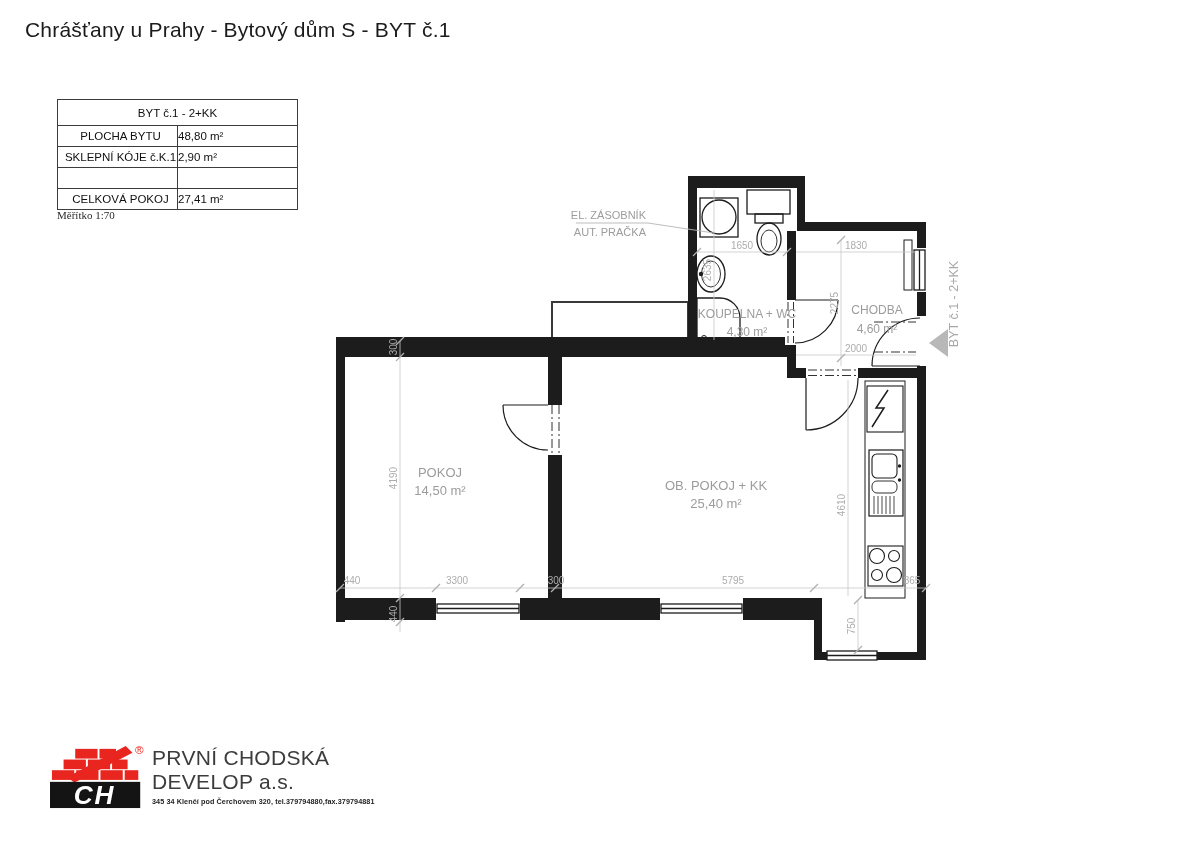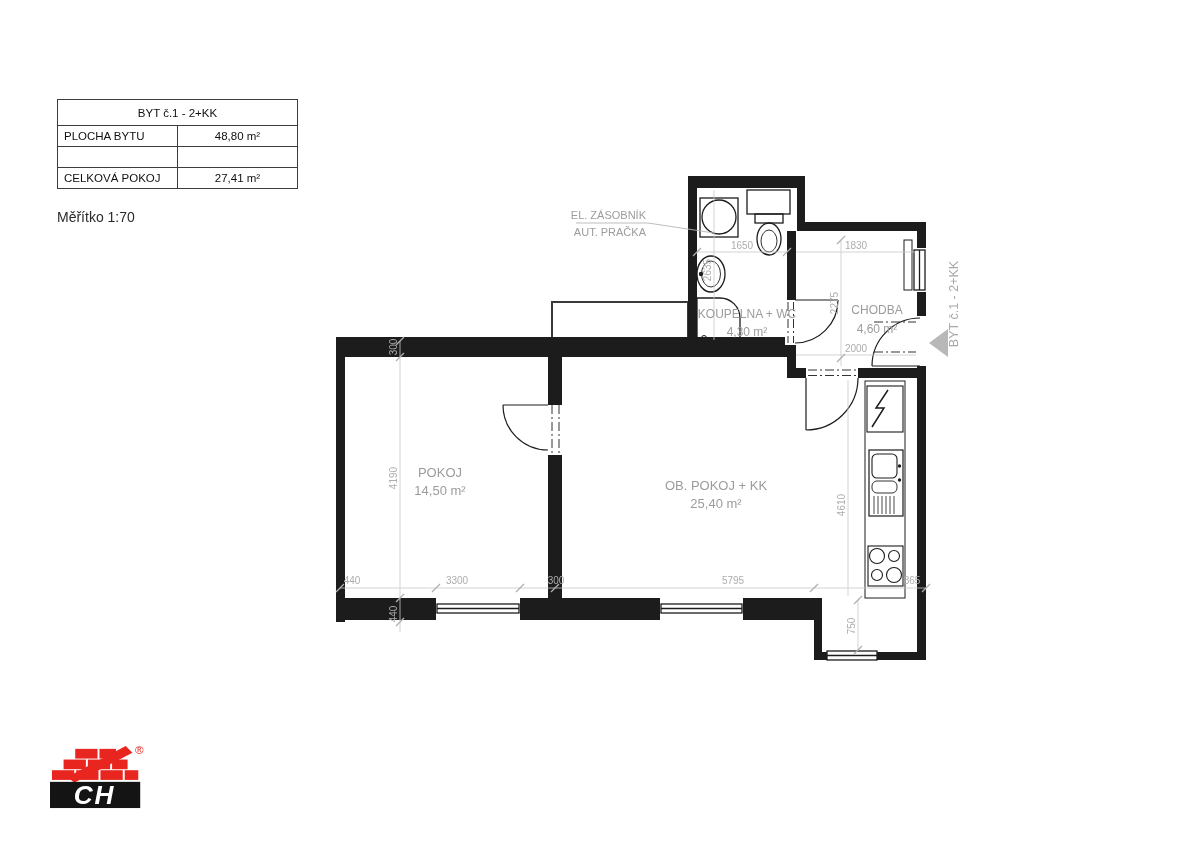--- a/index.html
+++ b/index.html
@@ -3,46 +3,51 @@
 <meta charset="utf-8">
 <style>
   html,body{margin:0;padding:0;background:#fff;}
   .page{position:relative;width:1200px;height:848px;background:#fff;
         font-family:"Liberation Sans",sans-serif;overflow:hidden;}
   .title{position:absolute;left:25px;top:18px;font-size:21px;color:#1b1b1b;
          font-weight:400;letter-spacing:0.2px;}
   table.info{position:absolute;left:57px;top:99px;border-collapse:collapse;
              width:241px;table-layout:fixed;}
   table.info td{border:1px solid #3c3c3c;font-size:11.5px;color:#101010;
-                padding:0 0 0 6px;height:20px;white-space:nowrap;overflow:hidden;}
+                padding:0 0 0 6px;height:20px;white-space:nowrap;overflow:hidden;text-align:center;}
   table.info td.hdr{text-align:center;height:25px;padding:0;}
-  table.info td.val{text-align:center;padding:0;width:107px;}
+  table.info td.val{text-align:left;padding:0;width:107px;}
   table.info td.lbl{width:132px;}
-  .scale-note{position:absolute;left:57px;top:209px;font-size:14px;color:#2a2a2a;}
+  .scale-note{position:absolute;left:57px;top:209px;font-size:11px;color:#2a2a2a;font-family:Liberation Serif, serif;}
   .plan{position:absolute;left:330px;top:160px;}
   .footer-logo{position:absolute;left:50px;top:742px;}
   .company{position:absolute;left:152px;top:746px;color:#3c3c3c;}
   .company .l1,.company .l2{font-size:21px;line-height:24px;letter-spacing:0.3px;}
   .company .addr{font-size:7.2px;font-weight:700;color:#1d1d1d;margin-top:3px;
                  letter-spacing:0.1px;}
 </style>
 </head>
 <body>
 
 <div class="page">
 
+  <div class="title">Chrášťany u Prahy - Bytový dům S - BYT č.1</div>
 
   <table class="info">
     <tbody>
         <tr>
           <td class="hdr" colspan="2">BYT č.1 - 2+KK</td>
         </tr>
     <tr>
       <td class="lbl">PLOCHA BYTU</td>
       <td class="val">48,80 m²</td>
+        </tr>
+    <tr>
+      <td class="lbl">SKLEPNÍ KÓJE č.K.1</td>
+      <td class="val">2,90 m²</td>
         </tr>
     <tr>
       <td class="lbl"></td>
       <td class="val"></td>
         </tr>
     <tr>
       <td class="lbl">CELKOVÁ POKOJ</td>
       <td class="val">27,41 m²</td>
         </tr>
   </tbody>
@@ -266,14 +271,19 @@
         <rect x="64" y="18" width="16" height="10"></rect>
         <rect x="26" y="7" width="23" height="10"></rect>
           <rect x="51" y="7" width="17" height="10"></rect>
         <polygon points="18,36 78,4 85,11 25,42"></polygon>
       </g>
       <text x="92" y="12" fill="#e8251f" font-size="12" text-anchor="middle">®</text>
       <rect x="0" y="41" width="93" height="27" fill="#141414"></rect>
       <text x="46" y="64" fill="#ffffff" font-size="27" font-weight="bold" font-style="italic" text-anchor="middle" letter-spacing="2">CH</text>
     </g>
   </svg>
+  <div class="company">
+    <div class="l1">PRVNÍ CHODSKÁ</div>
+    <div class="l2">DEVELOP a.s.</div>
+    <div class="addr">345 34 Klenčí pod Čerchovem 320, tel.379794880,fax.379794881</div>
+  </div>
 
 </div>
 
 </body></html>

